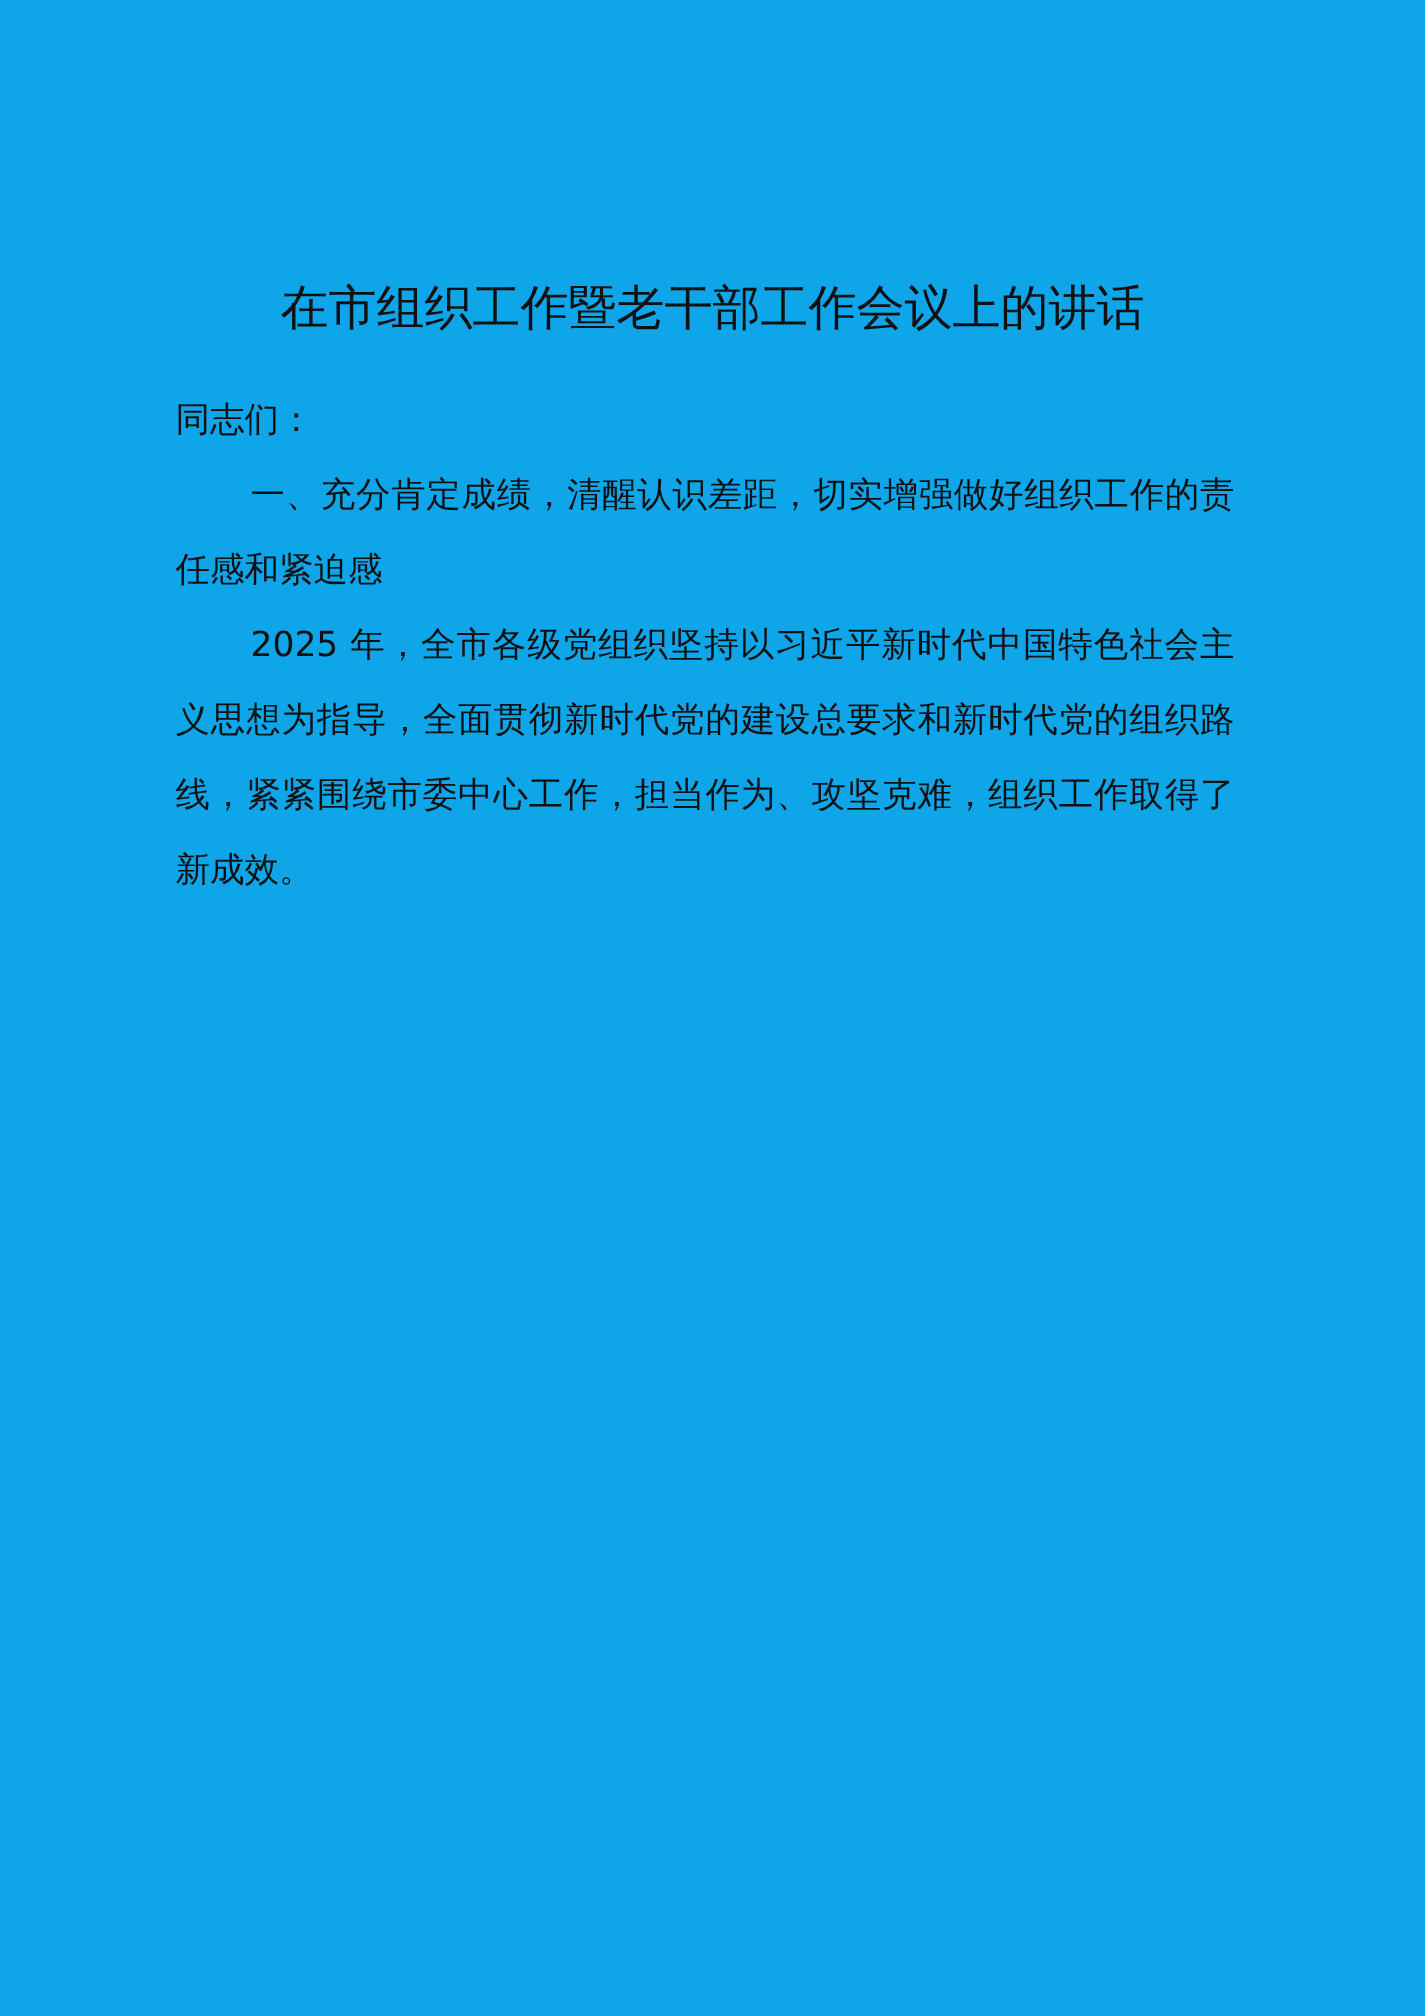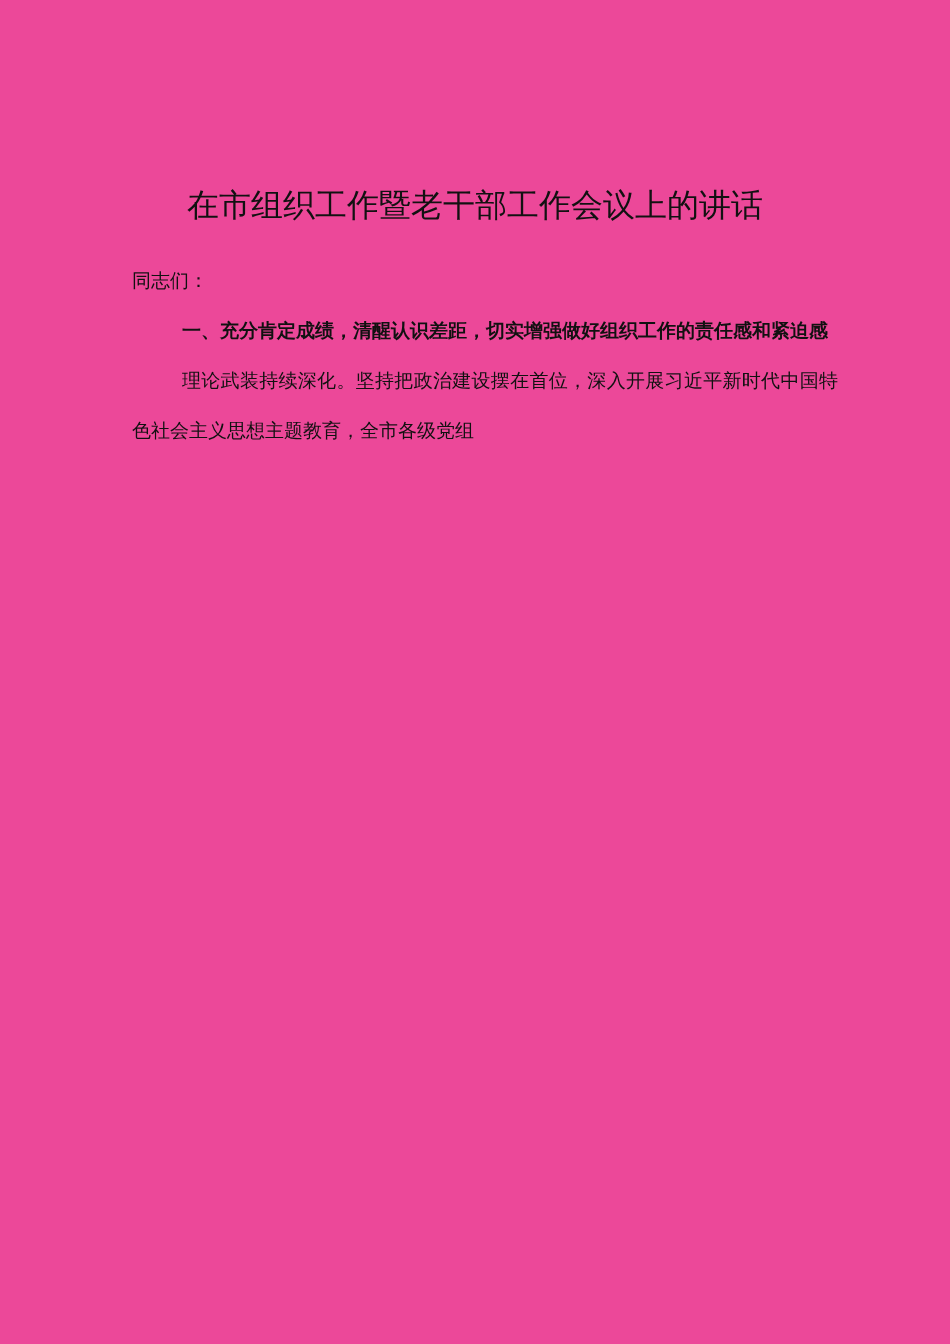--- a/index.html
+++ b/index.html
@@ -1,29 +1,29 @@
 <!DOCTYPE html>
 <html><head>
 <meta charset="utf-8">
 <style>
   html, body { margin: 0; padding: 0; background: #ffffff; }
   body { width: 950px; height: 1344px; position: relative; overflow: hidden;
          font-family: "DejaVu Sans", sans-serif; color: #111111; }
-  .page { position: absolute; left: 0; top: 0; width: 950px; height: 1344px; background: #ec4899; }
+  .page { position: absolute; left: 0; top: 0; width: 950px; height: 1344px; background: #0ea5e9; }
   .title { position: absolute; left: 0; top: 182px; width: 950px; text-align: center;
            font-size: 32px; line-height: 46px; letter-spacing: 0px; color: #111; }
-  .body { position: absolute; left: 132px; top: 255px; width: 706px; font-size: 19px;
+  .body { position: absolute; left: 117px; top: 255px; width: 706px; font-size: 23px;
           line-height: 50px; }
   .p { margin: 0; text-align: justify; text-align-last: left; }
   .indent { text-indent: 50px; }
-  .heading { font-weight: bold; }
+  .heading { font-weight: normal; }
 </style>
 </head>
 <body>
 
 <div class="page">
   <div class="title">在市组织工作暨老干部工作会议上的讲话</div>
   <div class="body">
     <p class="p">同志们：</p>
     <p class="p indent heading">一、充分肯定成绩，清醒认识差距，切实增强做好组织工作的责任感和紧迫感</p>
-    <p class="p indent">理论武装持续深化。坚持把政治建设摆在首位，深入开展习近平新时代中国特色社会主义思想主题教育，全市各级党组</p>
+    <p class="p indent">2025 年，全市各级党组织坚持以习近平新时代中国特色社会主义思想为指导，全面贯彻新时代党的建设总要求和新时代党的组织路线，紧紧围绕市委中心工作，担当作为、攻坚克难，组织工作取得了新成效。</p>
   </div>
 </div>
 
 </body></html>

